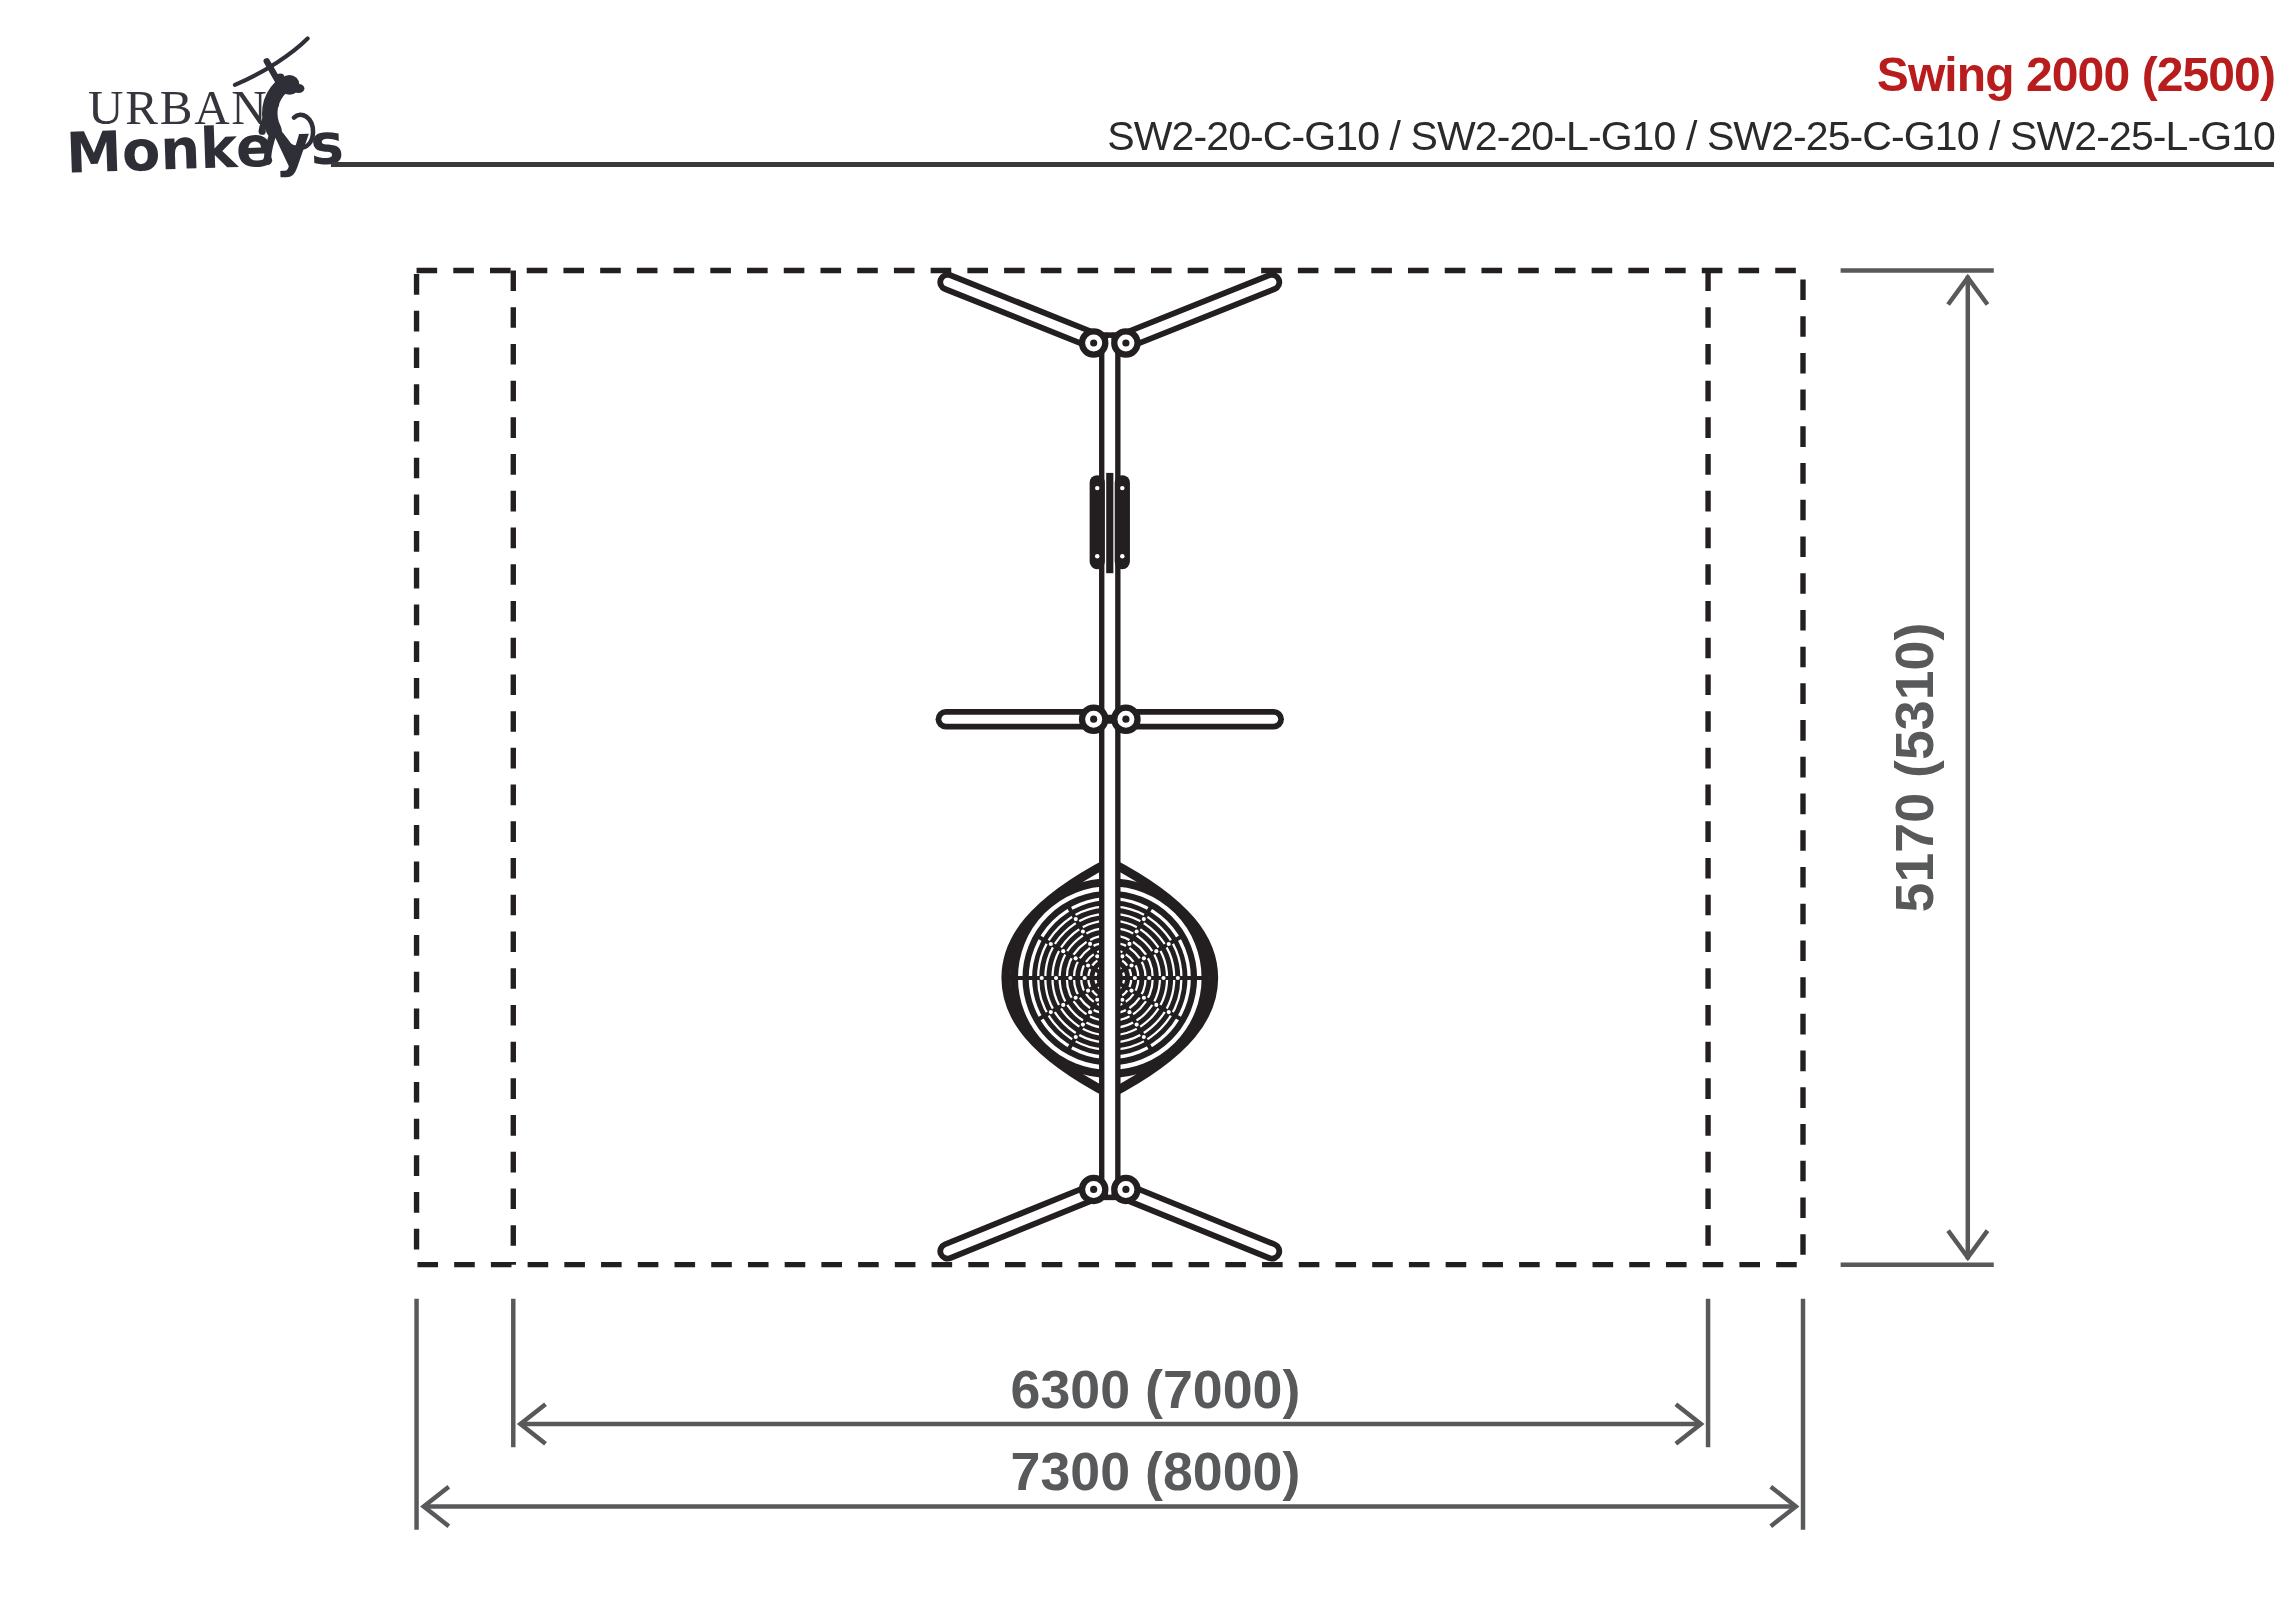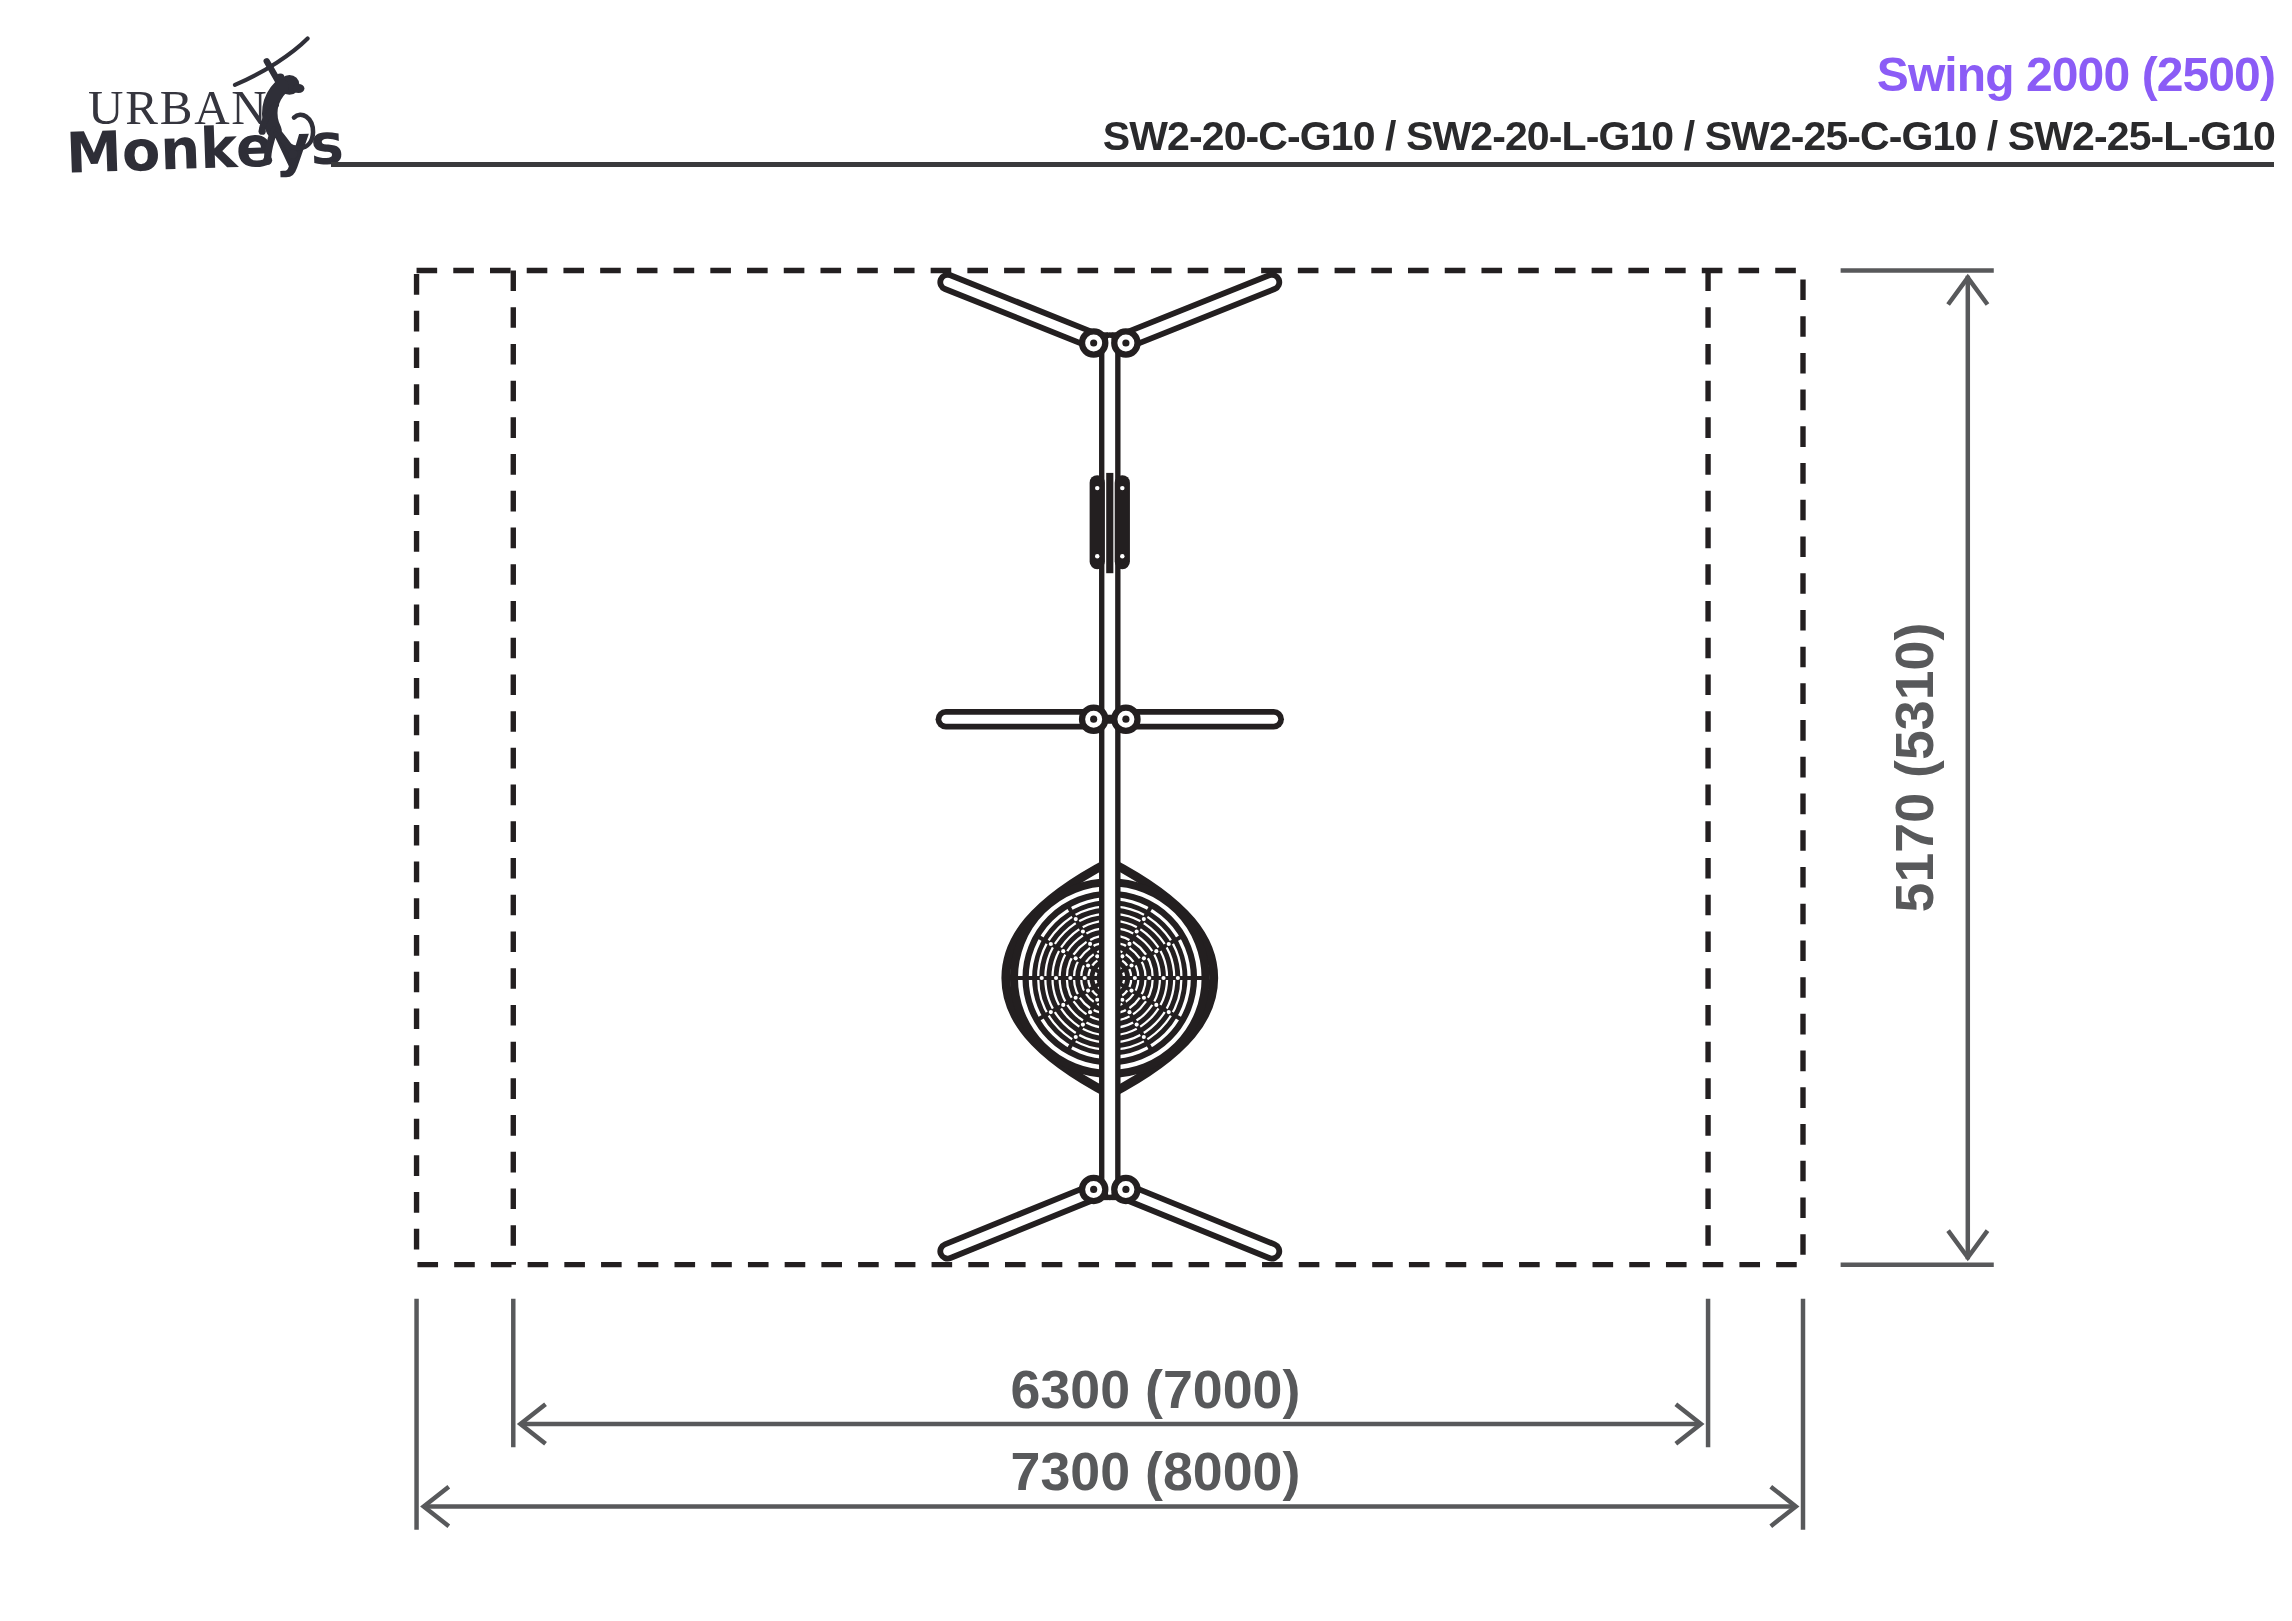--- a/index.html
+++ b/index.html
@@ -14,24 +14,24 @@
     color:#35353e;white-space:nowrap;font-family:Liberation Serif, serif;
   }
   .logo-monkeys{
     position:absolute;left:66px;top:116px;font-size:56px;font-weight:bold;
     color:#2e2e37;transform:rotate(-2deg);white-space:nowrap;
     font-family:"DejaVu Sans",sans-serif;
   }
   .logo-mark{position:absolute;left:224px;top:34px;width:100px;height:159px;}
   .title{
     position:absolute;right:18px;top:47px;font-size:48px;font-weight:bold;
-    letter-spacing:-0.9px;color:#8b5cf6;white-space:nowrap;
+    letter-spacing:-0.9px;color:#b91c1c;white-space:nowrap;
   }
   .subtitle{
-    position:absolute;right:18px;top:113px;font-size:41px;font-weight:bold;
+    position:absolute;right:18px;top:113px;font-size:41px;font-weight:normal;
     letter-spacing:-0.9px;color:#2a2a2c;white-space:nowrap;
   }
   .rule{position:absolute;left:331px;top:162px;width:1943px;height:4.5px;background:#3a3a3c;}
   
   .drawing{position:absolute;left:0;top:0;width:2293px;height:1622px;}
   .dash{fill:none;stroke:#231f20;stroke-width:6;stroke-dasharray:23 18;}
   .beam-o{stroke:#231f20;stroke-width:24;stroke-linecap:round;fill:none;}
   .beam-i{stroke:#ffffff;stroke-width:12;stroke-linecap:round;fill:none;}
   .cap-o{stroke:#231f20;stroke-width:23;stroke-linecap:round;fill:none;}
   .cap-i{stroke:#ffffff;stroke-width:10;stroke-linecap:round;fill:none;}

